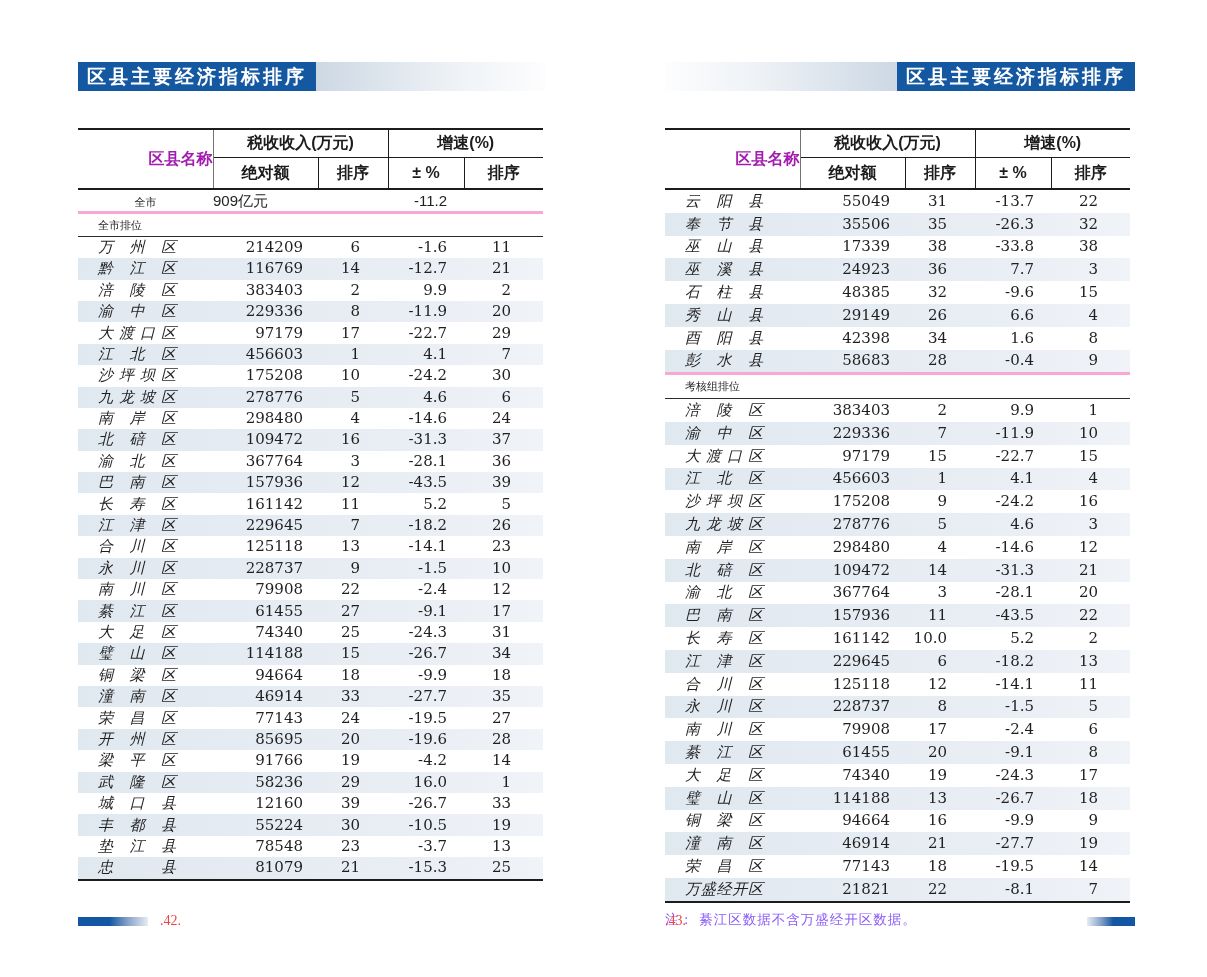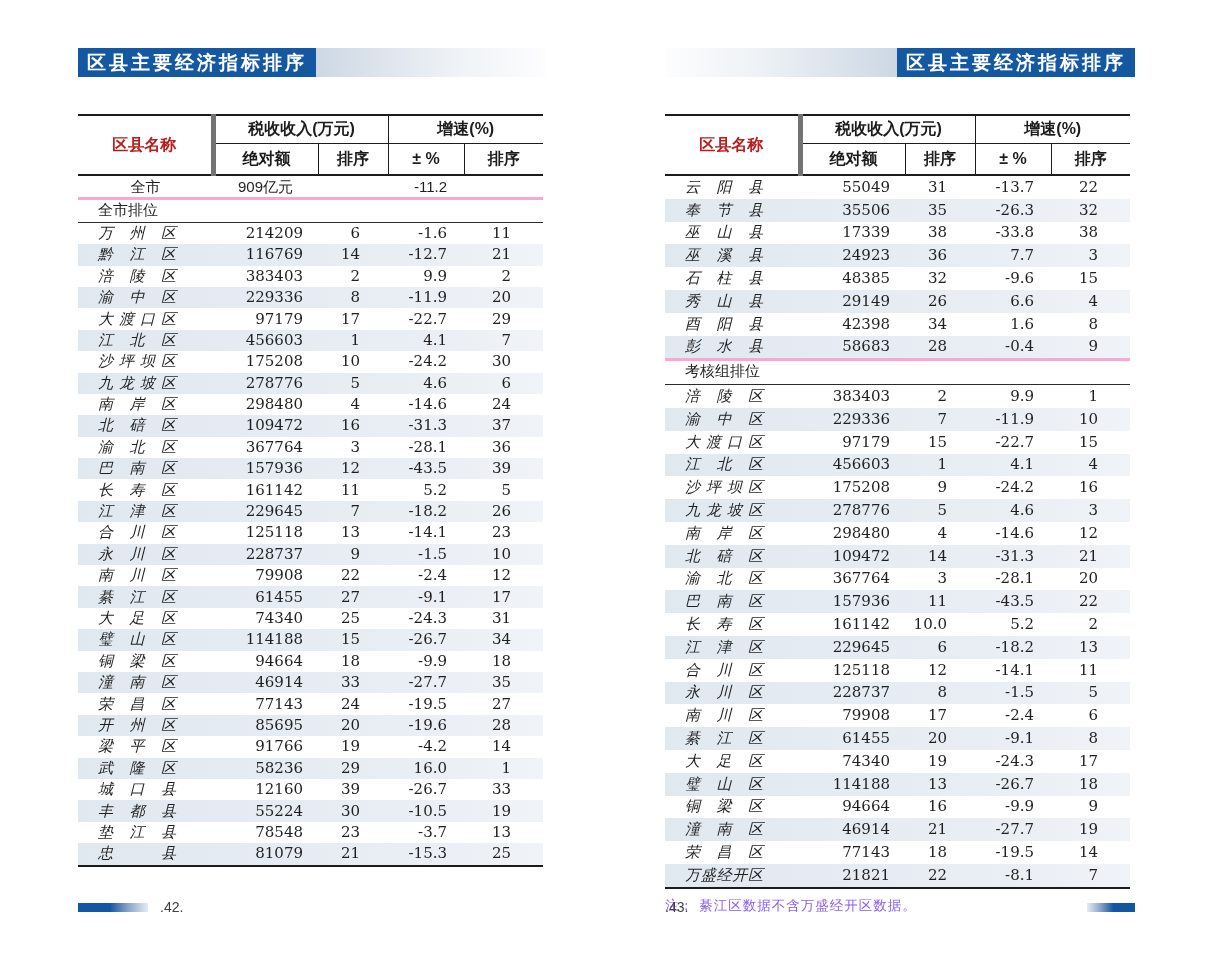--- a/index.html
+++ b/index.html
@@ -1,21 +1,21 @@
 <!DOCTYPE html>
 <html><head>
 <meta charset="utf-8">
 <style>
   html,body{margin:0;padding:0;}
   body{
     width:1207px;height:977px;position:relative;overflow:hidden;
     background:#ffffff;
     font-family:"DejaVu Serif","Liberation Serif",serif;
   }
-  .page{position:absolute;top:48px;}
+  .page{position:absolute;top:62px;}
   .page-left{left:78px;width:467px;}
   .page-right{left:665px;width:470px;}
 
   
   .title-bar{display:flex;height:29px;}
   .title-box{
     background:#1558a2;color:#ffffff;
     font-family:"Liberation Sans",sans-serif;font-weight:bold;
     font-size:19px;letter-spacing:3px;line-height:29px;
     padding:0 9px;white-space:nowrap;
@@ -28,21 +28,21 @@
     border-collapse:collapse;table-layout:fixed;width:465px;
     margin-top:37px;
     border-top:2px solid #1c1c1c;border-bottom:2px solid #1c1c1c;
   }
   thead th{
     font-family:"Liberation Sans",sans-serif;font-weight:bold;
     font-size:16px;color:#1c1c1c;text-align:center;padding:0;
   }
   thead tr.h1 th{height:27px;}
   thead tr.h2 th{height:30px;border-bottom:2px solid #1c1c1c;}
-  th.name-h{color:#b91c1c;border-right:5px solid #737373;border-bottom:2px solid #1c1c1c;}
+  th.name-h{color:#a21caf;border-right:1px solid #737373;border-bottom:2px solid #1c1c1c;text-align:right;}
   th.group{border-bottom:1px solid #1c1c1c;margin-left:28px;}
   th.group + th.group{border-left:1px solid #1c1c1c;}
   thead tr.h2 th + th{border-left:1px solid #1c1c1c;margin-top:18px;}
 
   tbody td{
     font-size:15px;color:#1f1f1f;padding:0;line-height:1;
     font-family:"DejaVu Serif","Liberation Serif",serif;
   }
   .page-left  tbody td{height:21.4px;}
   .page-right tbody td{height:22.8px;}
@@ -53,33 +53,33 @@
   .nm{
     display:inline-block;width:78px;white-space:nowrap;
     text-align:justify;text-align-last:justify;font-style:italic;
   }
   .c-abs {text-align:right;padding-right:15px;}
   .c-rank{text-align:right;padding-right:28px;}
   .c-pct {text-align:right;padding-right:17px;}
   .c-rk2 {text-align:right;padding-right:32px;}
 
   tr.summary td,tr.section td{font-family:"Liberation Sans",sans-serif;}
-  tr.summary .nm,tr.section .nm{width:auto;text-align-last:auto;font-style:normal;font-size:15px;}
+  tr.summary .nm,tr.section .nm{width:auto;text-align-last:auto;font-style:normal;font-size:11px;}
   tr.summary .c-name{padding-left:0;text-align:center;}
-  tr.summary .c-abs{text-align:center;padding-right:0;}
+  tr.summary .c-abs{text-align:left;padding-right:0;}
   tr.summary td{border-bottom:1px solid #2b2b2b;}
   tr.section td{border-top:3px solid #f9a8d4;border-bottom:1px solid #2b2b2b;font-family:Liberation Mono, monospace;}
 
   
   .note{
     margin-top:8px;font-size:13.5px;color:#8b5cf6;letter-spacing:1px;
     font-family:"DejaVu Serif","Liberation Serif",serif;
   }
   .footer{position:absolute;top:851px;left:0;right:0;display:flex;align-items:center;}
-  .footer .pn{font-size:14px;color:#404040;font-family:Liberation Sans, sans-serif;}
+  .footer .pn{font-size:14px;color:#ef4444;font-family:Liberation Serif, serif;}
   .bar-l{width:70px;height:9px;margin-right:12px;
     background:linear-gradient(to right,#1356a3 0%,#1356a3 45%,#8aa5c9 72%,#e6ecf4 100%);}
   .bar-r{width:48px;height:9px;margin-left:3px;
     background:linear-gradient(to left,#1356a3 0%,#1356a3 45%,#8aa5c9 72%,#e6ecf4 100%);}
   .footer-right{justify-content:space-between;}
 </style>
 </head>
 <body>
 
 <div class="page page-left">

